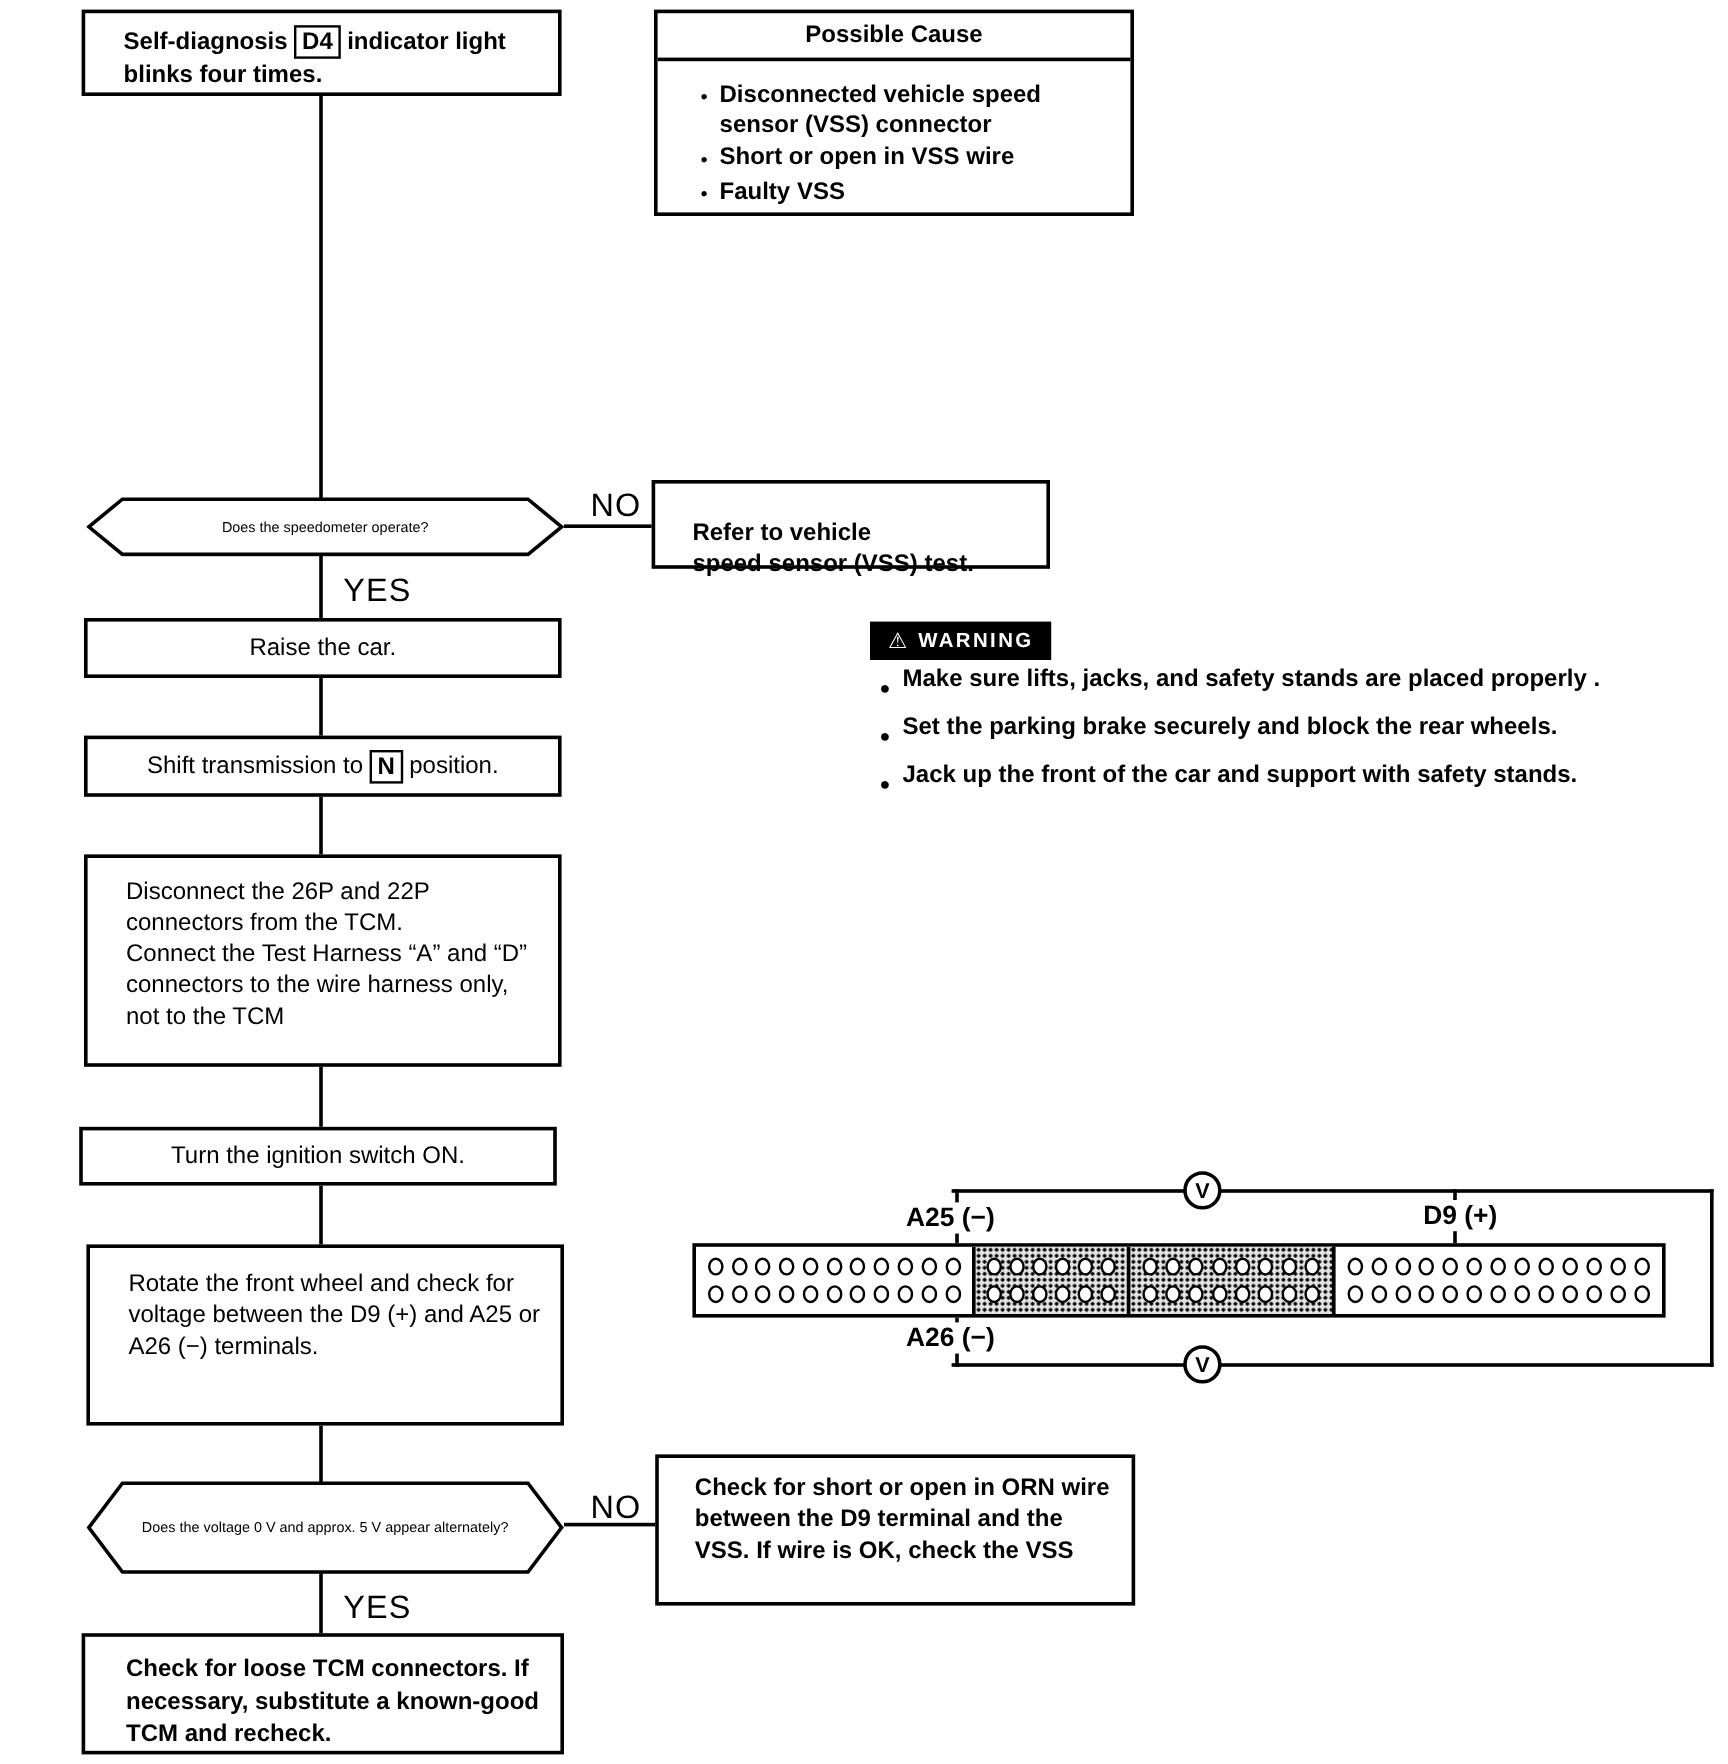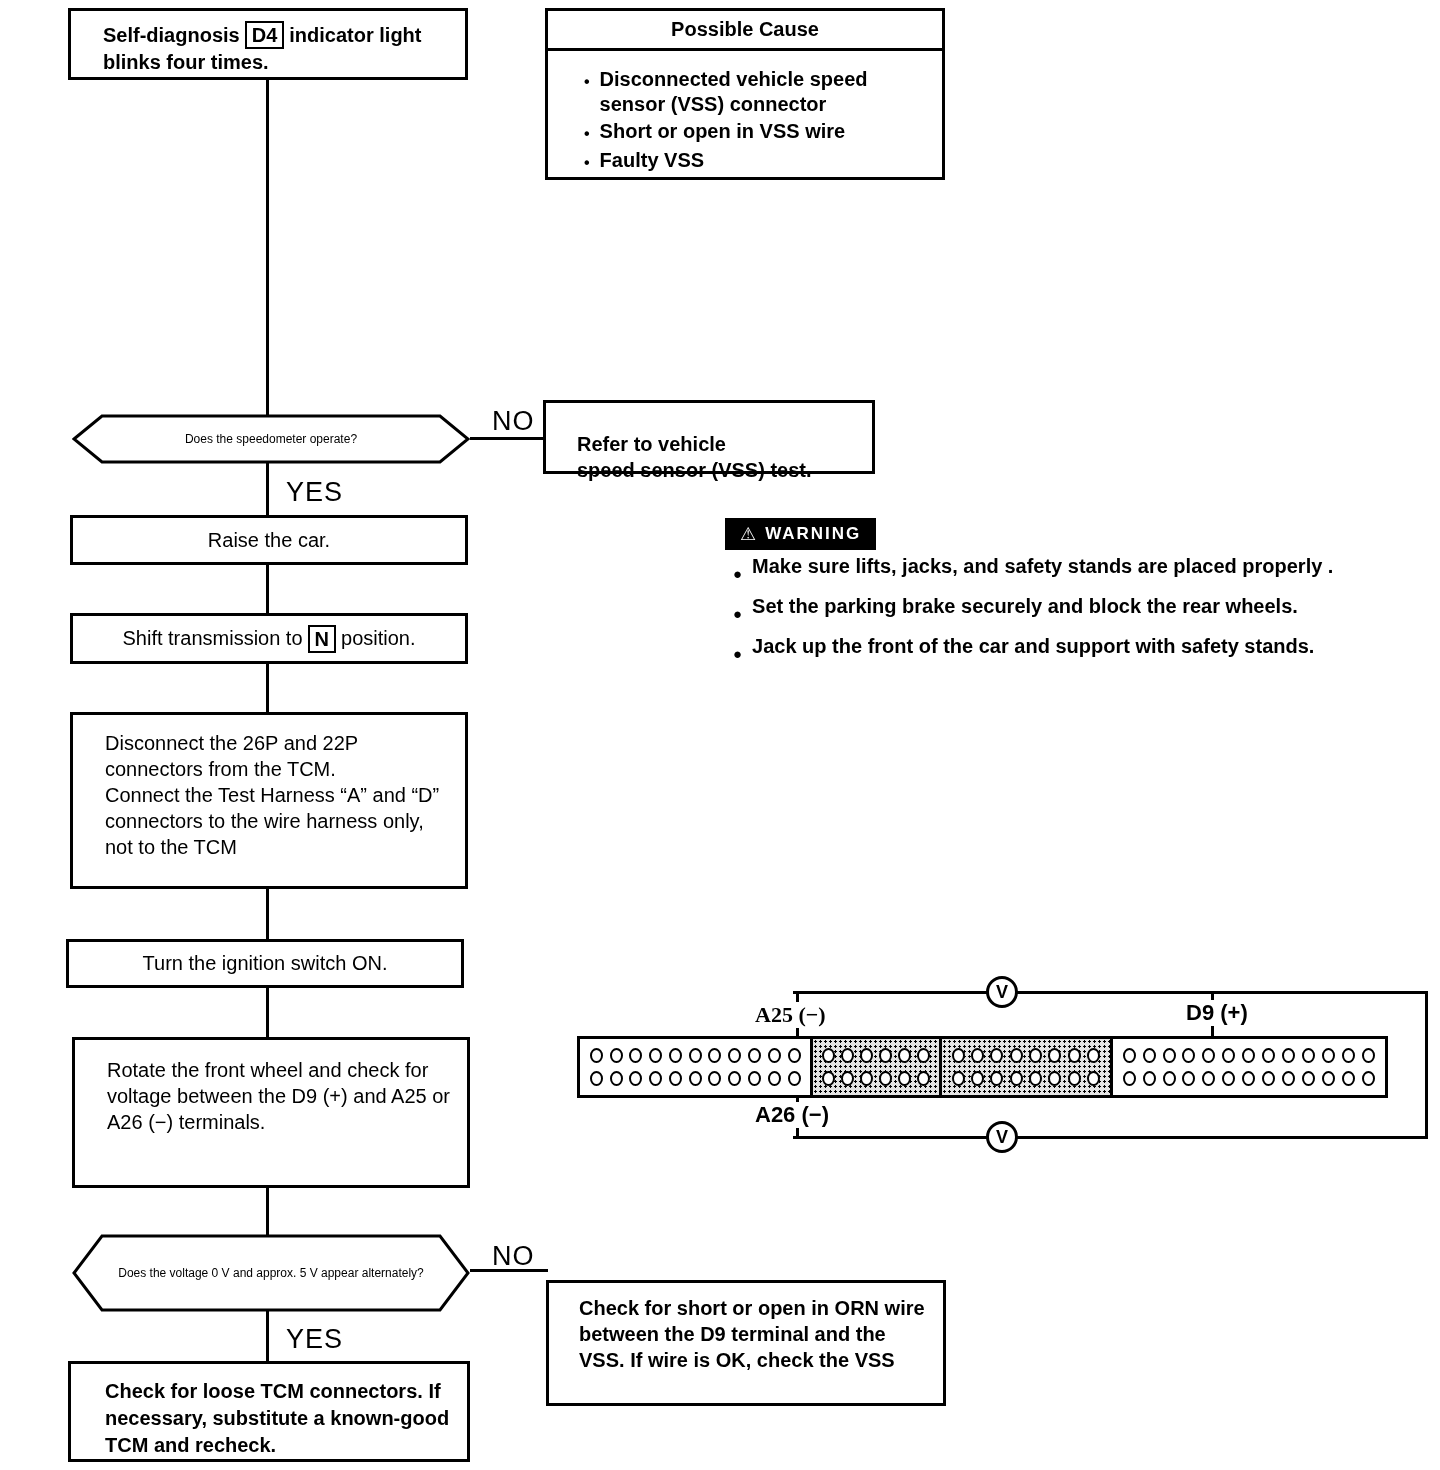--- a/index.html
+++ b/index.html
@@ -168,21 +168,21 @@
   <div class="wire" style="left:796px;top:1095px;width:3px;height:44px;"></div>
   <div class="wire" style="left:1211px;top:991px;width:3px;height:60px;"></div>
 
   <div class="meter" style="left:986px;top:976px;">
     <span>V</span>
   </div>
   <div class="meter" style="left:986px;top:1121px;">
     <span>V</span>
   </div>
 
-  <div class="pinlabel" style="left:752px;top:1002px;font-family:Liberation Serif, serif;">A25 (−)</div>
+  <div class="pinlabel" style="left:752px;top:1002px;">A25 (−)</div>
   <div class="pinlabel" style="left:1183px;top:1000px;">D9 (+)</div>
   <div class="pinlabel" style="left:752px;top:1102px;">A26 (−)</div>
 
   <div class="strip">
 
   <div class="pin-section" style="flex-grow: 11; flex-basis: 0px;">
         <div class="pin-row">
           <span class="pin"></span>
           <span class="pin"></span>
           <span class="pin"></span>
@@ -285,21 +285,21 @@
 
   <div class="decision" style="left:72px;top:1234px;width:398px;height:78px;">
     <svg viewBox="0 0 398 78" preserveAspectRatio="none">
       <polygon points="2,39 30,2 368,2 396,39 368,76 30,76" fill="#fff" stroke="#000" stroke-width="3"></polygon>
     </svg>
     <div class="qtext">Does the voltage 0 V and approx. 5 V appear alternately?</div>
   </div>
   <div class="lbl" style="left:492px;top:1241px;">NO</div>
   <div class="lbl" style="left:286px;top:1324px;">YES</div>
 
-  <div class="box bold" style="left:546px;top:1280px;width:400px;height:126px;padding:12px 16px 0 30px;line-height:26px;">
+  <div class="box bold" style="left:546px;top:1212px;width:400px;height:126px;padding:12px 16px 0 30px;line-height:26px;">
     <span>Check for short or open in ORN wire between the D9 terminal and the VSS. If wire is OK, check the VSS</span>
   </div>
 
   <div class="box bold" style="left:68px;top:1361px;width:402px;height:101px;padding:14px 14px 0 34px;line-height:27px;">
     <span>Check for loose TCM connectors. If necessary, substitute a known-good TCM and recheck.</span>
   </div>
 
 </div>
 
 </body></html>

